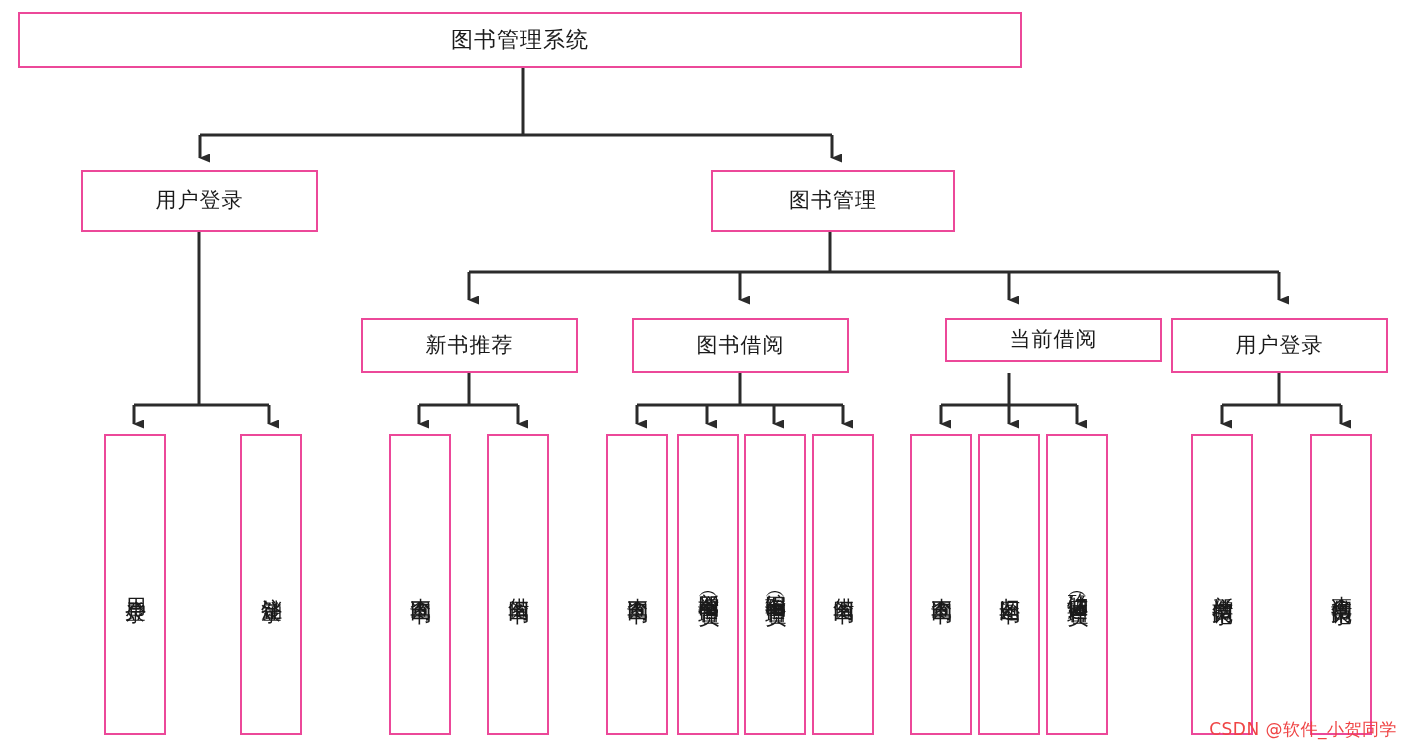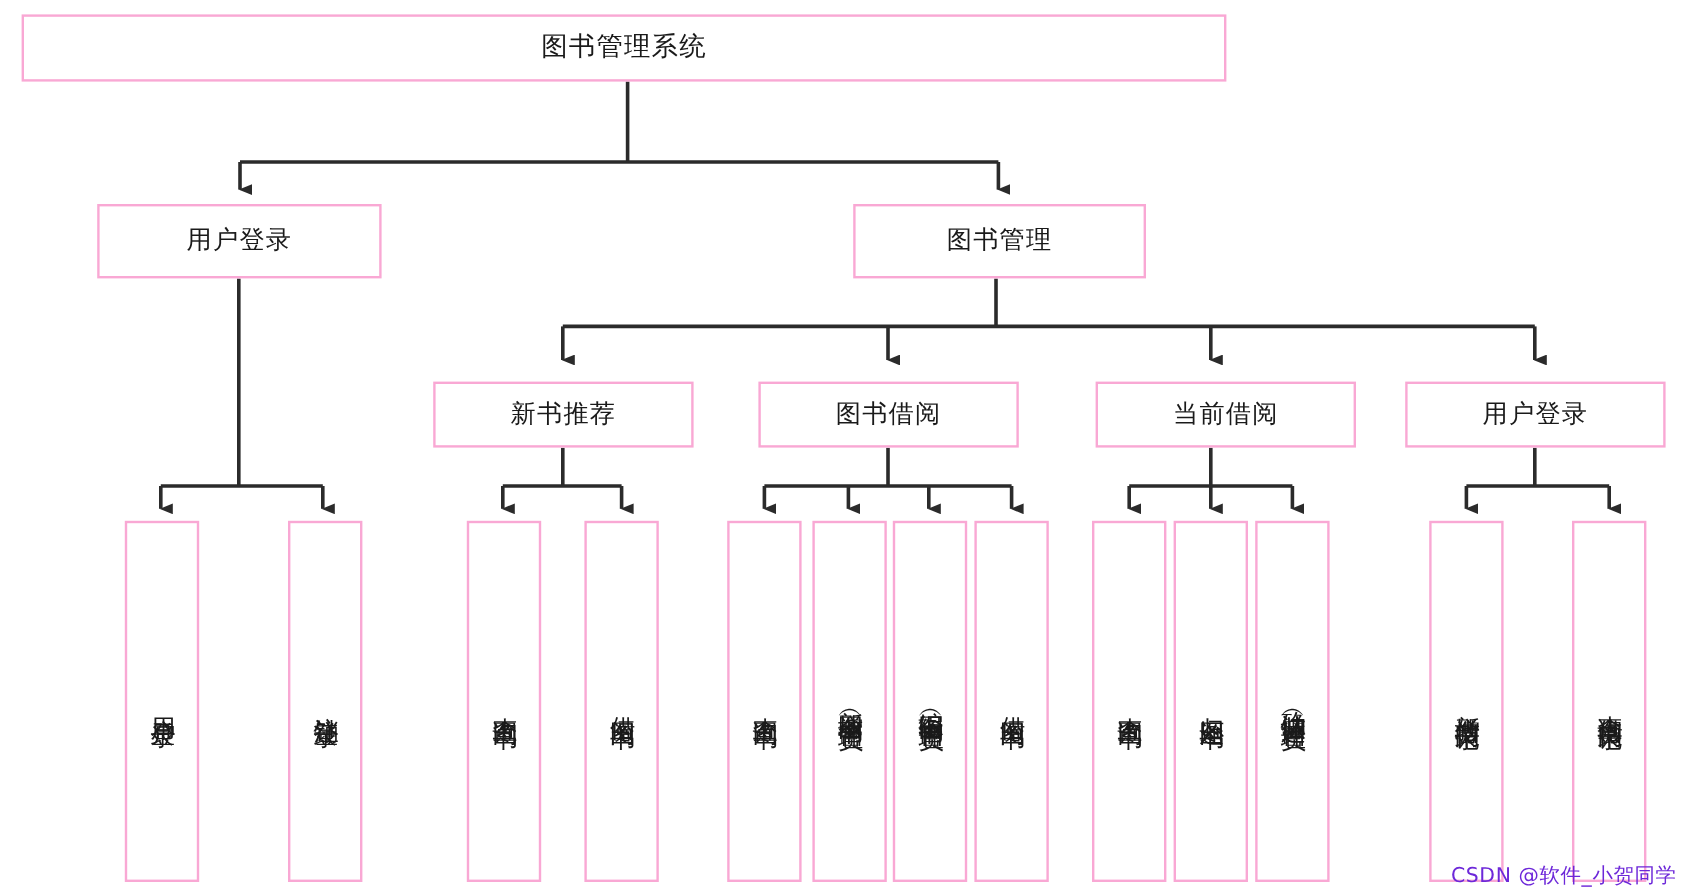--- a/index.html
+++ b/index.html
@@ -23,21 +23,21 @@
     left: 0;
     top: 0;
     width: 1405px;
     height: 747px;
     pointer-events: none;
   }
   .node {
     position: absolute;
     box-sizing: border-box;
     background: #ffffff;
-    border: 2px solid #f9a8d4;
+    border: 2px solid #ec4899;
     display: flex;
     align-items: center;
     justify-content: center;
     color: #1a1a1a;
   }
   .node-h {
     font-size: 21px;
     letter-spacing: 1px;
     line-height: 1.2;
     white-space: nowrap;
@@ -57,21 +57,21 @@
   .node-v .vtext {
     writing-mode: vertical-rl;
     text-orientation: upright;
     display: block;
   }
   #watermark {
     position: absolute;
     right: 8px;
     bottom: 6px;
     font-size: 17px;
-    color: #6d28d9;
+    color: #ef4444;
     letter-spacing: 0.5px;
     white-space: nowrap;
     font-family: "DejaVu Sans", "Liberation Sans", sans-serif;
   }
 </style>
 </head>
 <body>
 
 <div id="diagram-root">
 
@@ -135,21 +135,21 @@
   <div class="node node-h" style="left:711px; top:170px; width:244px; height:62px;">
     <span>图书管理</span>
   </div>
 
   <div class="node node-h" style="left:361px; top:318px; width:217px; height:55px;">
     <span>新书推荐</span>
   </div>
   <div class="node node-h" style="left:632px; top:318px; width:217px; height:55px;">
     <span>图书借阅</span>
   </div>
-  <div class="node node-h" style="left:913px; top:318px; width:217px; height:55px;">
+  <div class="node node-h" style="left:945px; top:318px; width:217px; height:44px;">
     <span>当前借阅</span>
   </div>
   <div class="node node-h" style="left:1171px; top:318px; width:217px; height:55px;">
     <span>用户登录</span>
   </div>
 
   <div class="node node-v" style="left:104px; top:434px; width:62px; height:301px;">
     <span class="vtext">用户登录</span>
   </div>
   <div class="node node-v" style="left:240px; top:434px; width:62px; height:301px;">

